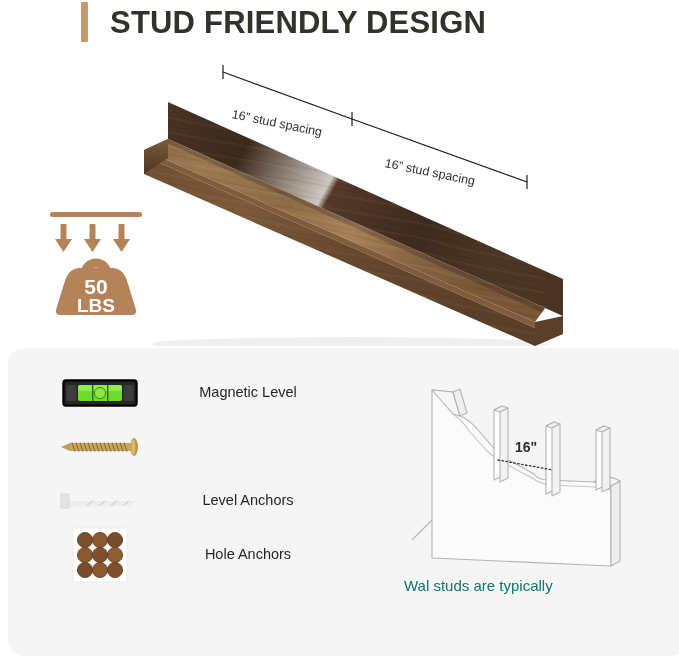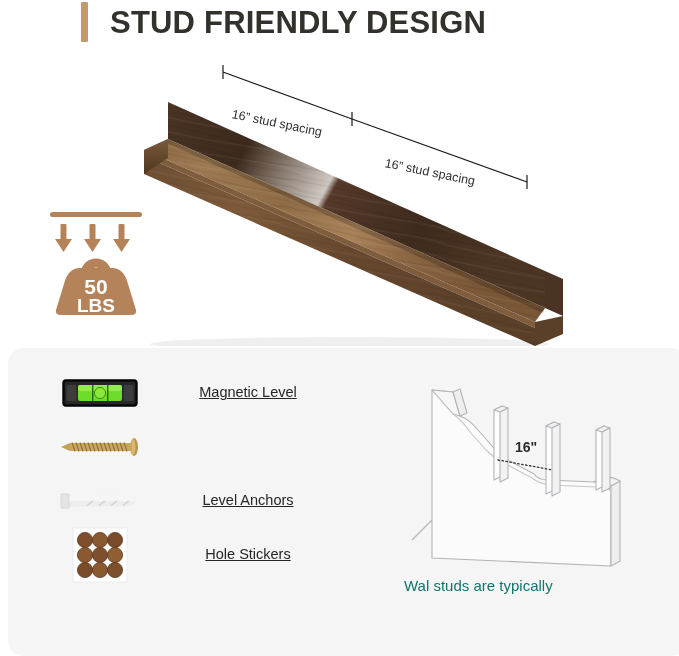--- a/index.html
+++ b/index.html
@@ -42,21 +42,21 @@
   }
 
   
   .acc-list{position:absolute;left:0px;top:366px;width:360px;}
   .acc-row{position:relative;height:54px;margin-bottom:0;}
   .acc-icon{position:absolute;left:52px;top:0;width:96px;height:54px;
             display:flex;align-items:center;justify-content:center;}
   .acc-label{
     position:absolute;left:150px;top:0;width:196px;height:54px;
     display:flex;align-items:center;justify-content:center;
-    font-size:14.5px;color:#262626;text-align:left;line-height:1.2;text-decoration:underline;
+    font-size:14.5px;color:#262626;text-align:left;line-height:1.2;
   }
 
   
   .wall-fig{position:absolute;left:398px;top:368px;width:260px;height:200px;}
   .wall-caption{
     position:absolute;left:404px;top:572px;width:250px;
     font-size:15px;color:#0f766e;line-height:1.85;text-align:left;
   }
   .wall-caption span{display:block;}
 </style>
@@ -257,21 +257,21 @@
               <circle cx="43" cy="28" r="7.6" fill="none" stroke="#5d3a1f" stroke-width="0.8"></circle>
             <circle cx="13" cy="43" r="7.6" fill="#7a4b29"></circle>
               <circle cx="13" cy="43" r="7.6" fill="none" stroke="#5d3a1f" stroke-width="0.8"></circle>
             <circle cx="28" cy="43" r="7.6" fill="#8a5930"></circle>
               <circle cx="28" cy="43" r="7.6" fill="none" stroke="#5d3a1f" stroke-width="0.8"></circle>
             <circle cx="43" cy="43" r="7.6" fill="#7d4f2c"></circle>
               <circle cx="43" cy="43" r="7.6" fill="none" stroke="#5d3a1f" stroke-width="0.8"></circle>
           </g>
         </svg>
       </div>
-      <div class="acc-label">Hole Stickers</div>
+      <div class="acc-label">Hole Anchors</div>
     </div>
   </div>
 
   <div class="wall-fig">
     <svg width="260" height="200" viewBox="0 0 260 200">
       <g stroke="#b4b4b8" stroke-width="1.1" fill="none" stroke-linejoin="round">
 
         <line x1="14" y1="172" x2="34" y2="152"></line>
 
         <path d="M34 22 L34 190 L213 198 L213 118 Q206 113 196 114 L150 112

